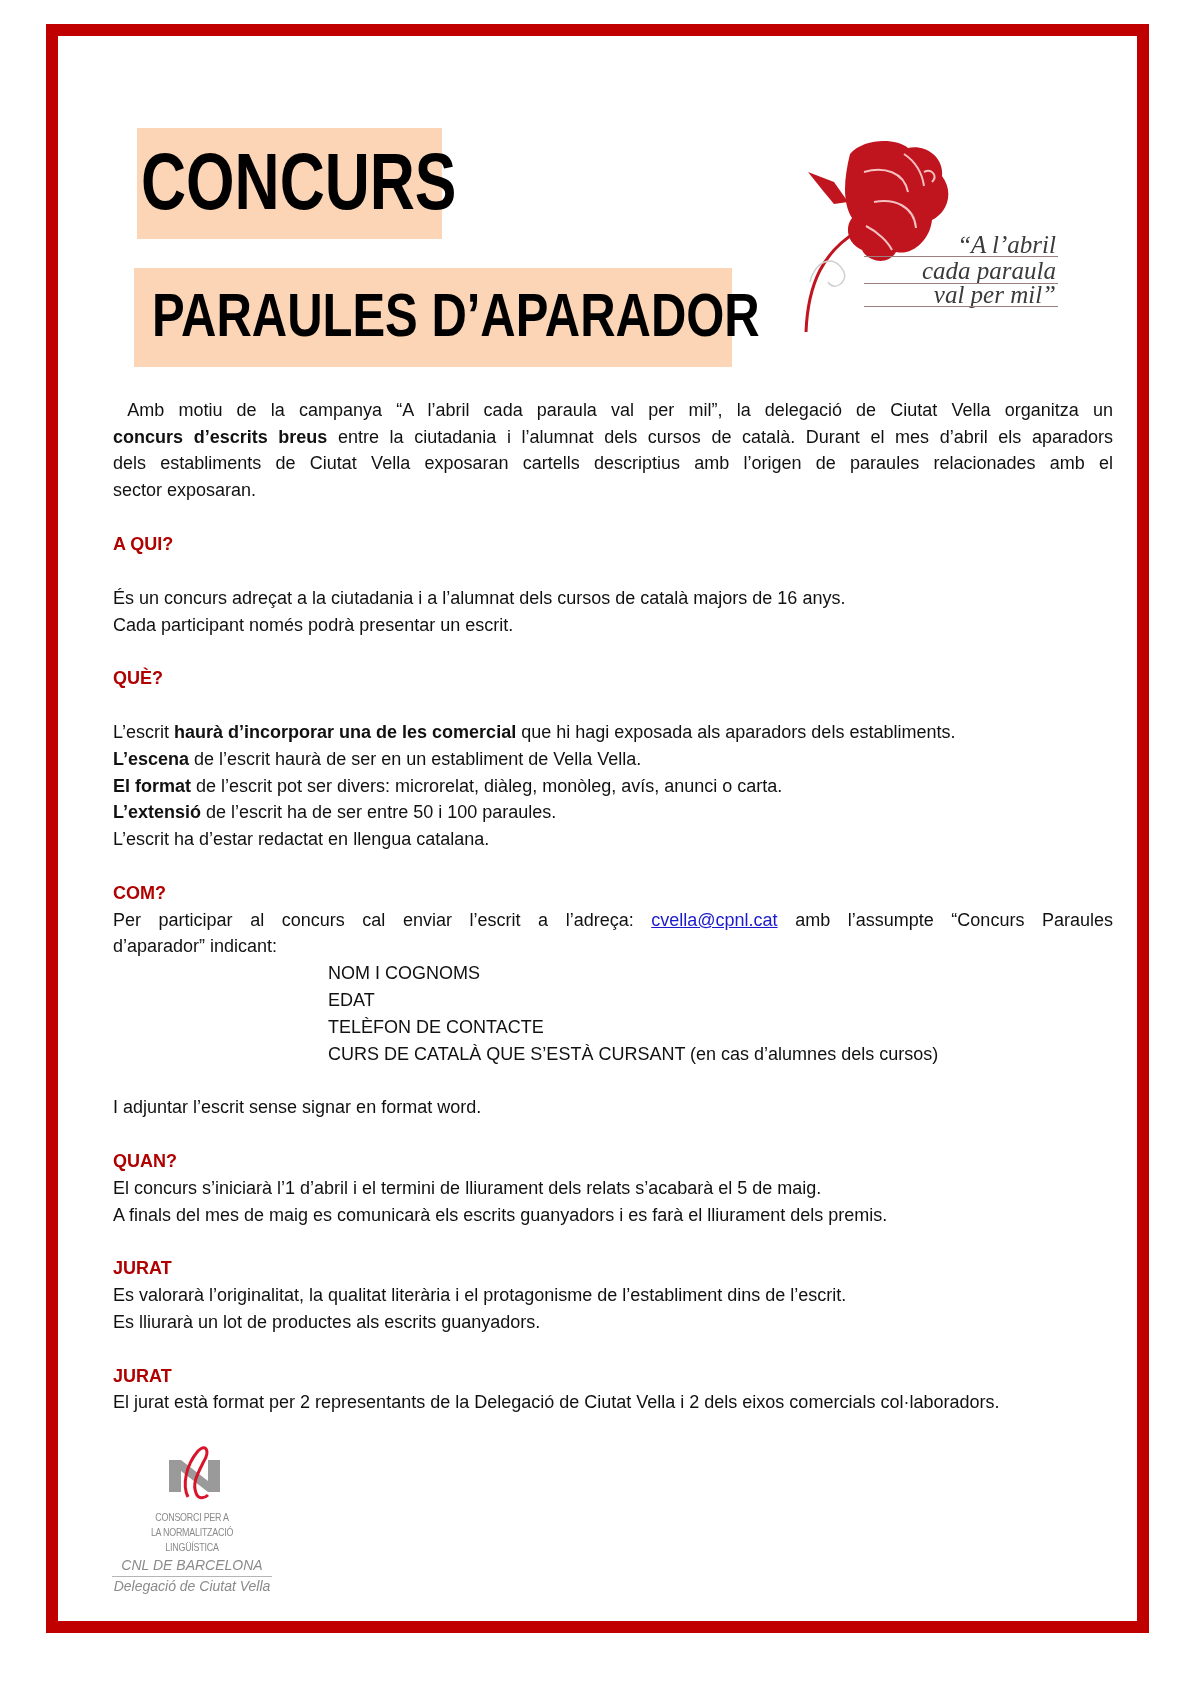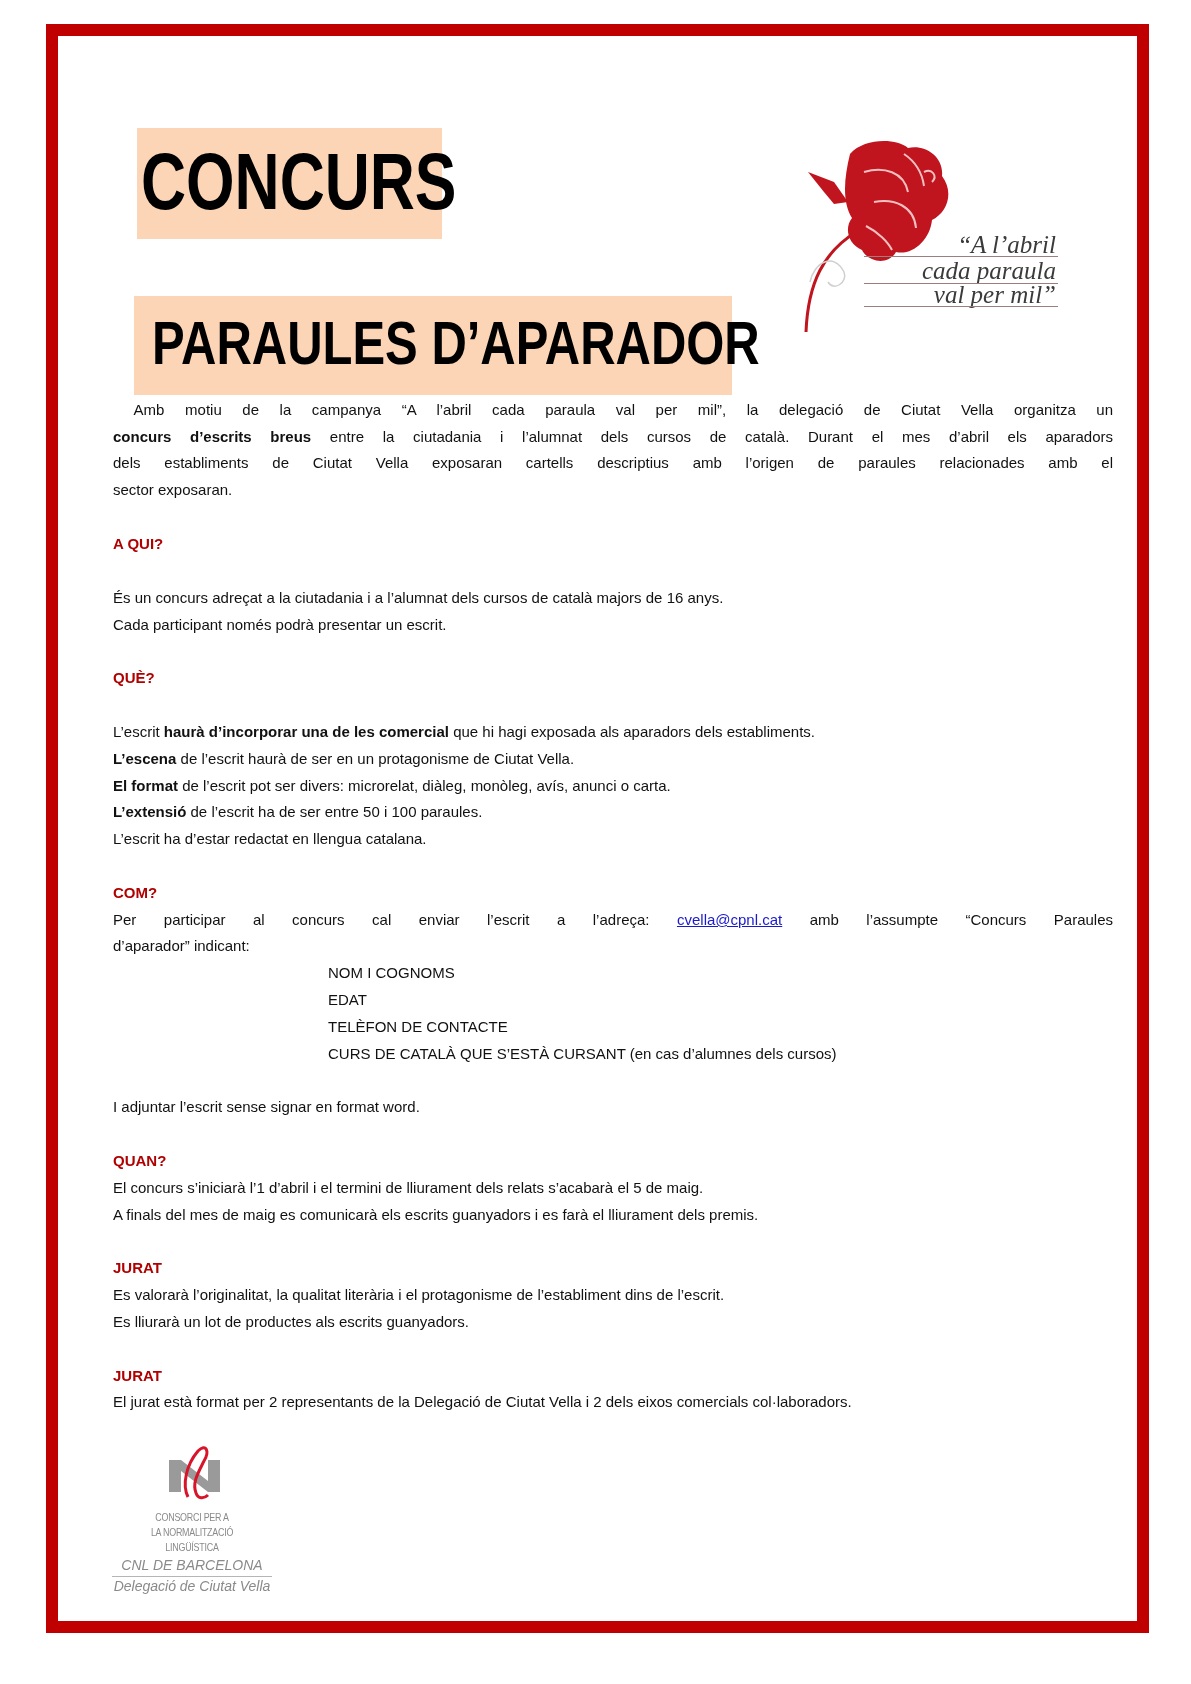--- a/index.html
+++ b/index.html
@@ -5,30 +5,30 @@
   html, body { margin: 0; padding: 0; background: #ffffff; }
   body { width: 1191px; height: 1684px; position: relative; overflow: hidden;
          font-family: "Liberation Sans", sans-serif; color: #111; }
   .frame { position: absolute; left: 46px; top: 24px; width: 1103px; height: 1609px;
            box-sizing: border-box; border: 12px solid #C00000; }
   .title-box { position: absolute; background: #FBD5B5; }
   .title-box span { position: absolute; font-weight: bold; color: #000;
                     white-space: nowrap; transform-origin: left top; }
   #t1 { left: 137px; top: 128px; width: 305px; height: 111px; }
   #t1 span { left: 4px; top: 14px; font-size: 80px; line-height: 80px; transform: scaleX(0.78); }
-  #t2 { left: 134px; top: 296px; width: 598px; height: 99px; }
+  #t2 { left: 134px; top: 268px; width: 598px; height: 99px; }
   #t2 span { left: 18px; top: 16px; font-size: 62px; line-height: 62px; transform: scaleX(0.79); }
 
   .logo-rose { position: absolute; left: 804px; top: 132px; width: 258px; height: 226px; }
   .rose-quote { position: absolute; right: 6px; font-family: "Liberation Serif", serif;
                 font-style: italic; color: #3b3b3b; font-size: 25px; line-height: 25px;
                 white-space: nowrap; text-align: right; }
   .rose-line { position: absolute; left: 60px; right: 4px; height: 1px; background: #9b7f7f; }
 
-  .line { position: absolute; left: 113px; font-size: 15px; line-height: 22px;
+  .line { position: absolute; left: 113px; font-size: 18px; line-height: 22px;
           white-space: nowrap; color: #111; }
   .line.just { width: 1000px; text-align: justify; text-align-last: justify; white-space: normal; }
   .line b { font-weight: bold; }
   .heading { color: #B00000; font-weight: bold; text-align: center; }
   .indent { left: 328px; }
   a.email { color: #1a1acc; text-decoration: underline; }
 
   .cnl { position: absolute; left: 112px; top: 1445px; width: 160px; }
   .cnl-small { position: absolute; width: 160px; text-align: center; font-size: 10.5px;
                color: #8a8a8a; letter-spacing: -0.3px; transform: scaleX(0.85); }
@@ -68,21 +68,21 @@
 <div class="line just" style="top:426px"><b>concurs d’escrits breus</b><span> entre la ciutadania i l’alumnat dels cursos de català. Durant el mes d’abril els aparadors</span></div>
 <div class="line just" style="top:452px">dels establiments de Ciutat Vella exposaran cartells descriptius amb l’origen de paraules relacionades amb el</div>
 <div class="line" style="top:479px">sector exposaran.</div>
 
 <div class="line heading" style="top:533px">A QUI?</div>
 <div class="line" style="top:587px">És un concurs adreçat a la ciutadania i a l’alumnat dels cursos de català majors de 16 anys.</div>
 <div class="line" style="top:614px">Cada participant només podrà presentar un escrit.</div>
 
 <div class="line heading" style="top:667px">QUÈ?</div>
 <div class="line" style="top:721px"><span>L’escrit </span><b>haurà d’incorporar una de les comercial</b><span> que hi hagi exposada als aparadors dels establiments.</span></div>
-<div class="line" style="top:748px"><b>L’escena</b><span> de l’escrit haurà de ser en un protagonisme de  Ciutat Vella.</span></div>
+<div class="line" style="top:748px"><b>L’escena</b><span> de l’escrit haurà de ser en un establiment de  Vella Vella.</span></div>
 <div class="line" style="top:775px"><b>El format</b><span> de l’escrit pot ser divers: microrelat, diàleg, monòleg, avís, anunci o carta.</span></div>
 <div class="line" style="top:801px"><b>L’extensió</b><span> de l’escrit ha de ser entre 50 i 100 paraules.</span></div>
 <div class="line" style="top:828px">L’escrit ha d’estar redactat en llengua catalana.</div>
 
 <div class="line heading" style="top:882px">COM?</div>
 <div class="line just" style="top:909px"><span>Per participar al concurs cal enviar l’escrit a l’adreça: </span><a class="email">cvella@cpnl.cat</a><span> amb l’assumpte “Concurs Paraules</span></div>
 <div class="line" style="top:935px">d’aparador” indicant:</div>
 <div class="line indent" style="top:962px">NOM I COGNOMS</div>
 <div class="line indent" style="top:989px">EDAT</div>
 <div class="line indent" style="top:1016px">TELÈFON DE CONTACTE</div>

